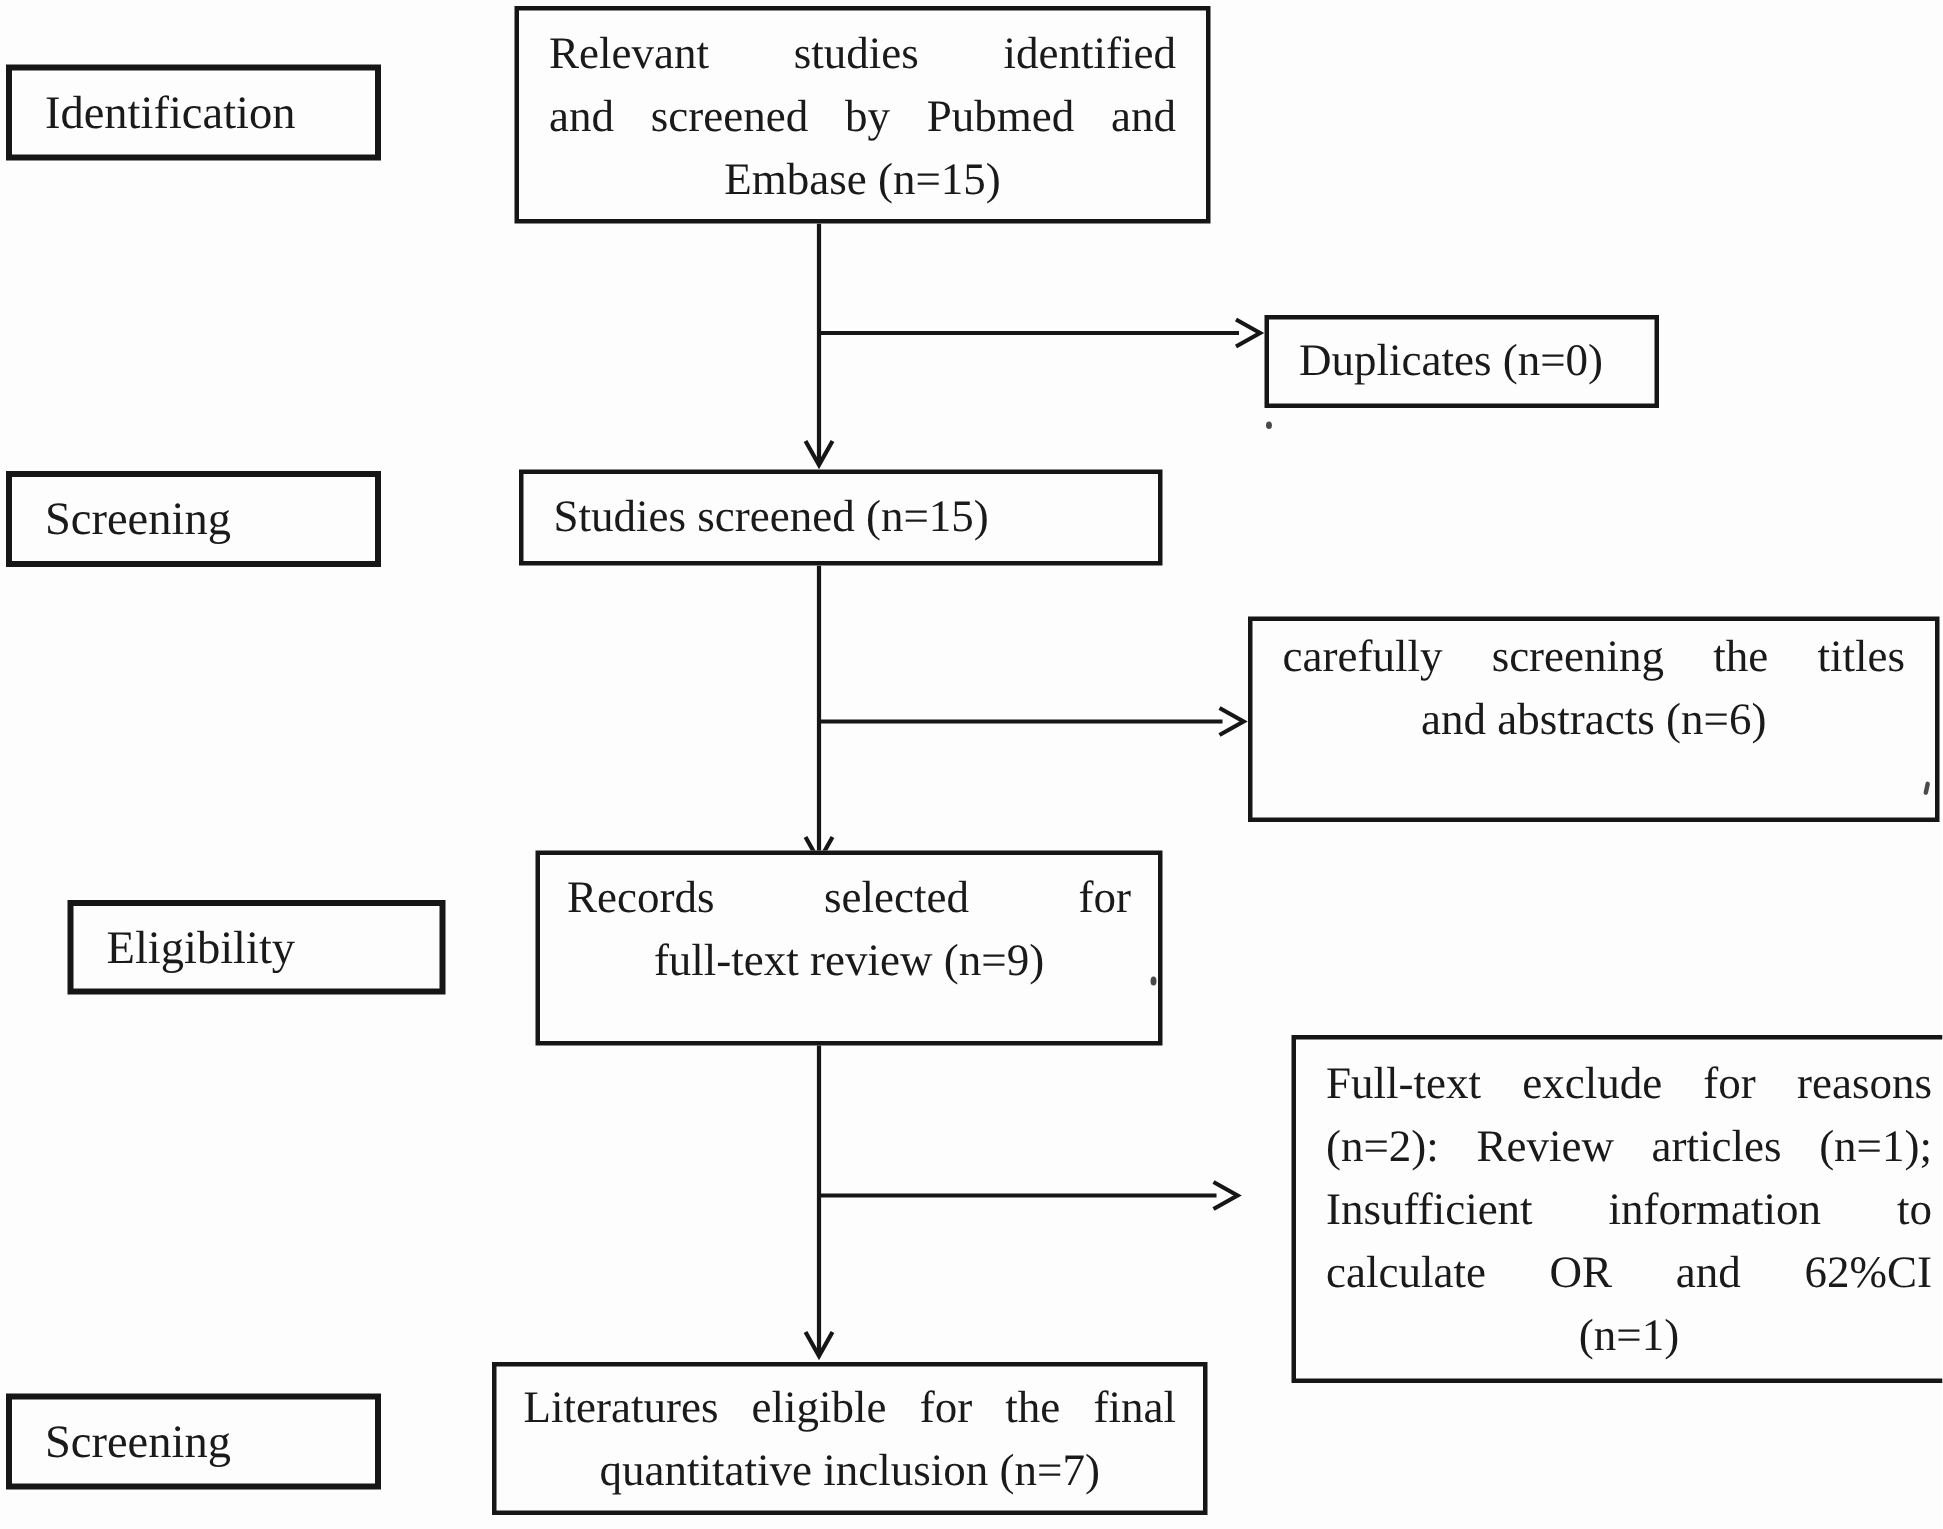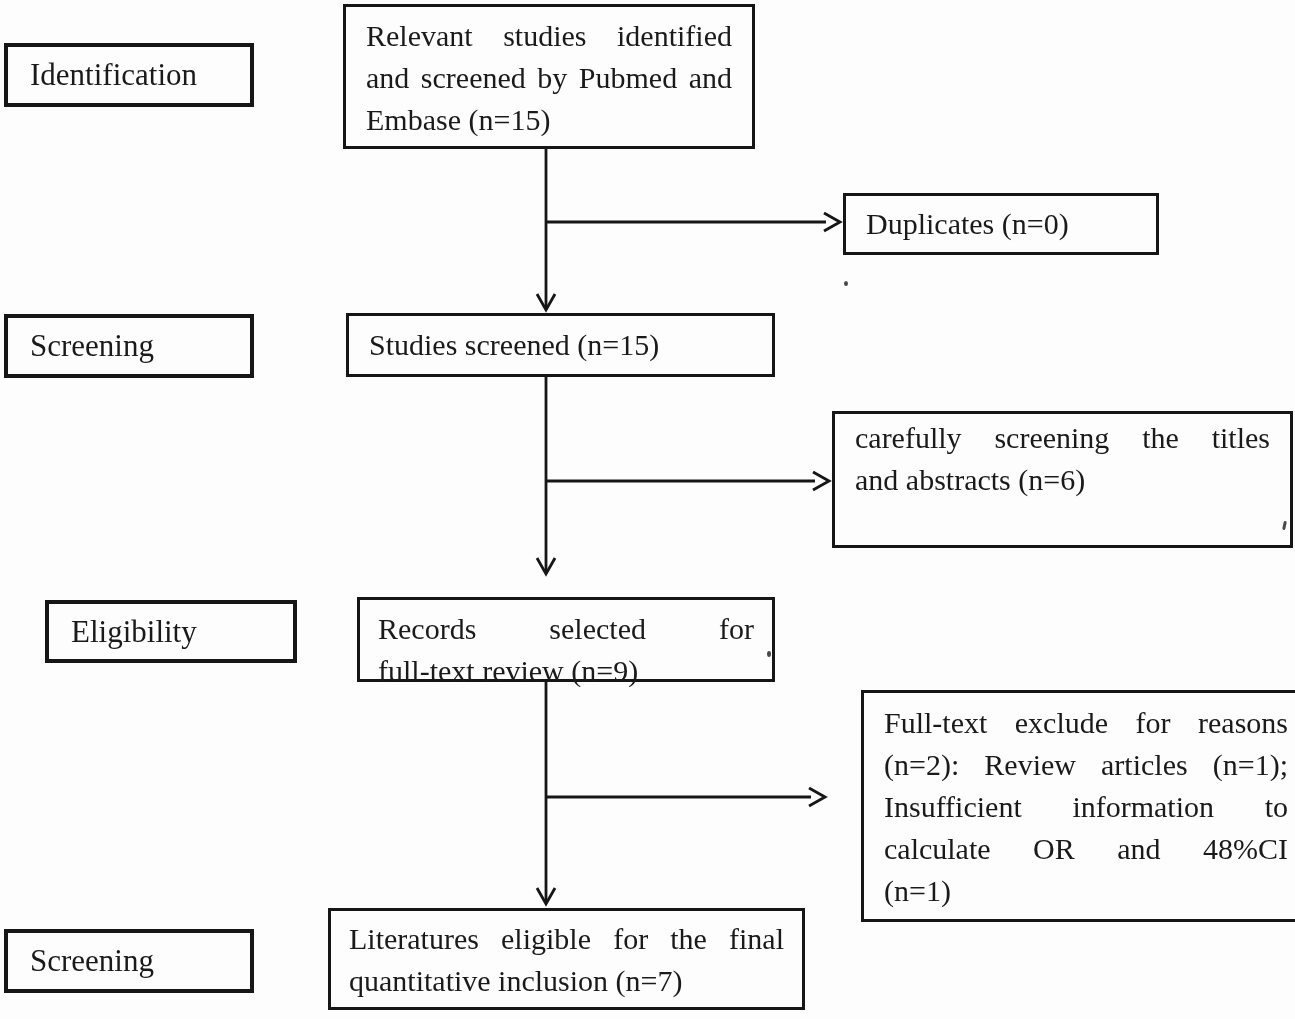--- a/index.html
+++ b/index.html
@@ -36,33 +36,33 @@
   .flow.single {
     display: flex;
     align-items: center;
     padding-left: 20px;
   }
   .flow .jline {
     text-align: justify;
     text-align-last: justify;
   }
   .flow .lline {
-    text-align: left;
+    text-align: center;
   }
   
   #stage-identification { left: 4px;  top: 43px;  width: 250px; height: 64px; text-align: right; }
   #stage-screening      { left: 4px;  top: 314px; width: 250px; height: 64px; }
   #stage-eligibility    { left: 4px;  top: 600px; width: 252px; height: 63px; margin-left: 41px; }
   #stage-inclusion      { left: 4px;  top: 929px; width: 250px; height: 64px; }
 
-  #box-identified        { left: 343px; top: 4px;   width: 412px; height: 145px; padding: 8px 20px 0 20px; }
-  #box-duplicates        { left: 843px; top: 193px; width: 316px; height: 62px; }
+  #box-identified        { left: 343px; top: 4px;   width: 464px; height: 145px; padding: 8px 20px 0 20px; }
+  #box-duplicates        { left: 843px; top: 210px; width: 263px; height: 62px; }
   #box-screened          { left: 346px; top: 313px; width: 429px; height: 64px; }
   #box-excluded-screening{ left: 832px; top: 411px; width: 461px; height: 137px; padding: 3px 20px 0 20px; }
-  #box-fulltext          { left: 357px; top: 597px; width: 418px; height: 85px; padding: 8px 18px 0 18px; }
+  #box-fulltext          { left: 357px; top: 567px; width: 418px; height: 130px; padding: 8px 18px 0 18px; }
   #box-excluded-fulltext { left: 828px; top: 690px; width: 450px; height: 232px; padding: 9px 20px 0 20px; margin-left: 33px; }
   #box-included          { left: 328px; top: 908px; width: 477px; height: 102px; padding: 7px 18px 0 18px; }
 
   .connectors {
     position: absolute;
     left: 0; top: 0;
     width: 1295px;
     height: 1019px;
     pointer-events: none;
   }
@@ -152,21 +152,21 @@
 
   <div class="box flow" id="box-fulltext">
     <div class="jline">Records selected for</div>
     <div class="lline">full-text review (n=9)</div>
   </div>
 
   <div class="box flow" id="box-excluded-fulltext">
     <div class="jline">Full-text exclude for reasons</div>
     <div class="jline">(n=2): Review articles (n=1);</div>
     <div class="jline">Insufficient information to</div>
-    <div class="jline">calculate OR and 48%CI</div>
+    <div class="jline">calculate OR and 62%CI</div>
     <div class="lline">(n=1)</div>
   </div>
 
   <div class="box flow" id="box-included">
     <div class="jline">Literatures eligible for the final</div>
     <div class="lline">quantitative inclusion (n=7)</div>
   </div>
 
   <div class="artifact" id="artifact-1"></div>
   <div class="artifact" id="artifact-2"></div>

